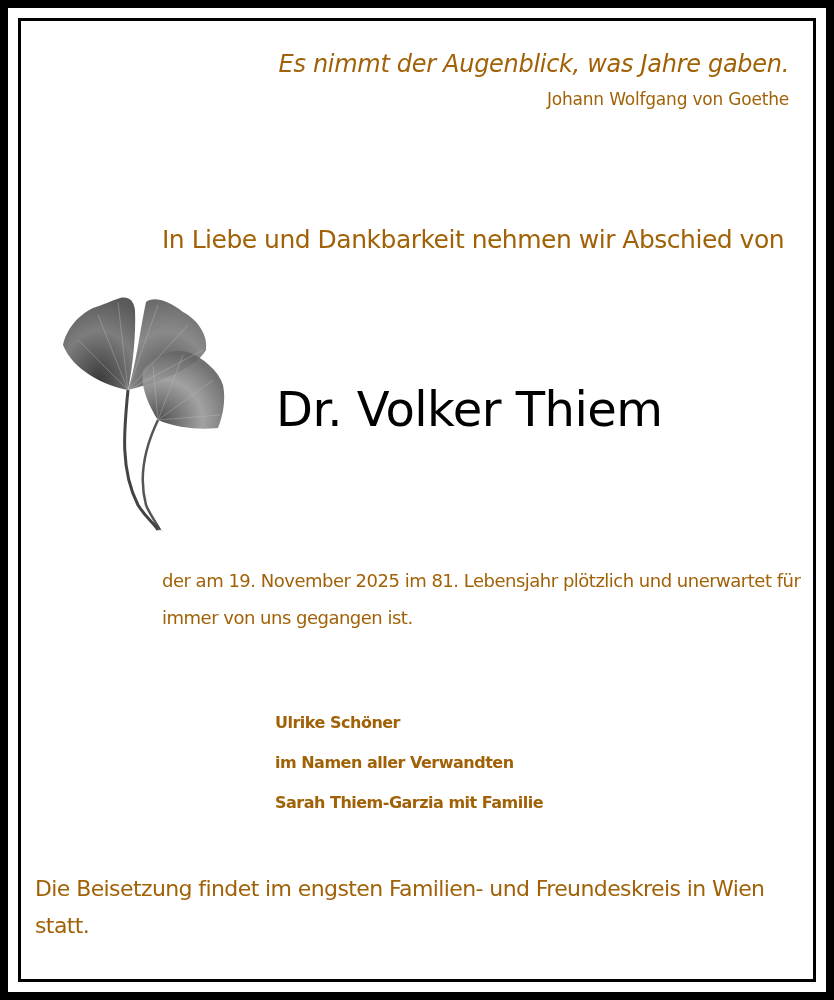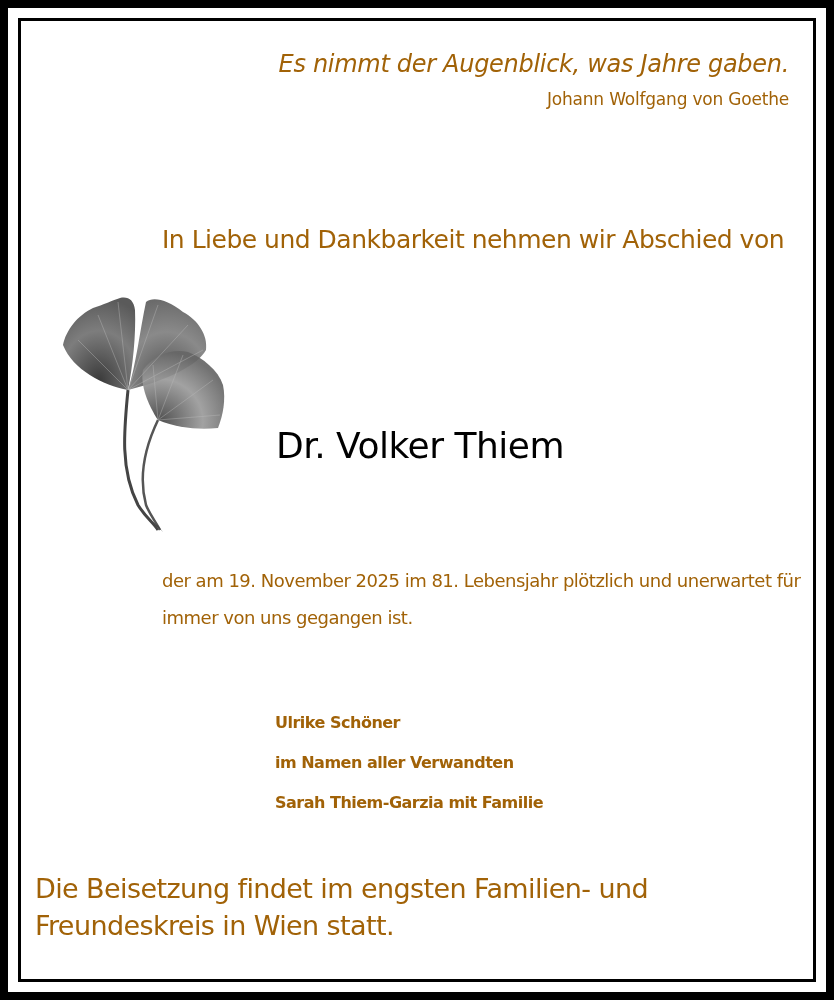--- a/index.html
+++ b/index.html
@@ -9,25 +9,25 @@
     box-sizing: border-box; border: 8px solid #000; background: #fff;
   }
   .frame-inner {
     position: absolute; left: 10px; top: 10px; right: 10px; bottom: 10px;
     border: 3px solid #000; background: #fff;
   }
   .txt { position: absolute; color: #a16207; font-family: "DejaVu Sans", sans-serif; white-space: nowrap; }
   .quote { right: 45px; top: 50px; font-size: 24px; font-style: italic; letter-spacing: -0.3px; font-weight: 300; }
   .author { right: 45px; top: 89px; font-size: 17px; letter-spacing: -0.2px; margin-left: 44px; }
   .intro { left: 162px; top: 193px; font-size: 25px; line-height: 37px; letter-spacing: -0.5px; white-space: normal; width: 640px; margin-top: 28px; }
-  .name { left: 276px; top: 381px; font-size: 36px; letter-spacing: -0.5px; font-weight: 500; color: #000; margin-top: 44px; }
+  .name { left: 276px; top: 381px; font-size: 48px; letter-spacing: -0.5px; font-weight: 500; color: #000; }
   .death { left: 162px; top: 562px; font-size: 18px; line-height: 37px; letter-spacing: -0.5px; white-space: normal; width: 640px; }
   .mourners { left: 275px; top: 703px; font-size: 16px; line-height: 40px; letter-spacing: -0.5px; font-weight: bold; }
   .mourners div { display: block; }
-  .funeral { left: 35px; top: 870px; font-size: 27px; line-height: 37px; letter-spacing: -0.6px; white-space: normal; width: 770px; }
+  .funeral { left: 35px; top: 870px; font-size: 22px; line-height: 37px; letter-spacing: -0.6px; white-space: normal; width: 770px; }
   .leaf { position: absolute; left: 58px; top: 290px; width: 180px; height: 245px; }
 </style>
 </head>
 <body>
 
 <div class="frame-outer">
   <div class="frame-inner"></div>
 </div>
 
 <div class="txt quote">Es nimmt der Augenblick, was Jahre gaben.</div>

